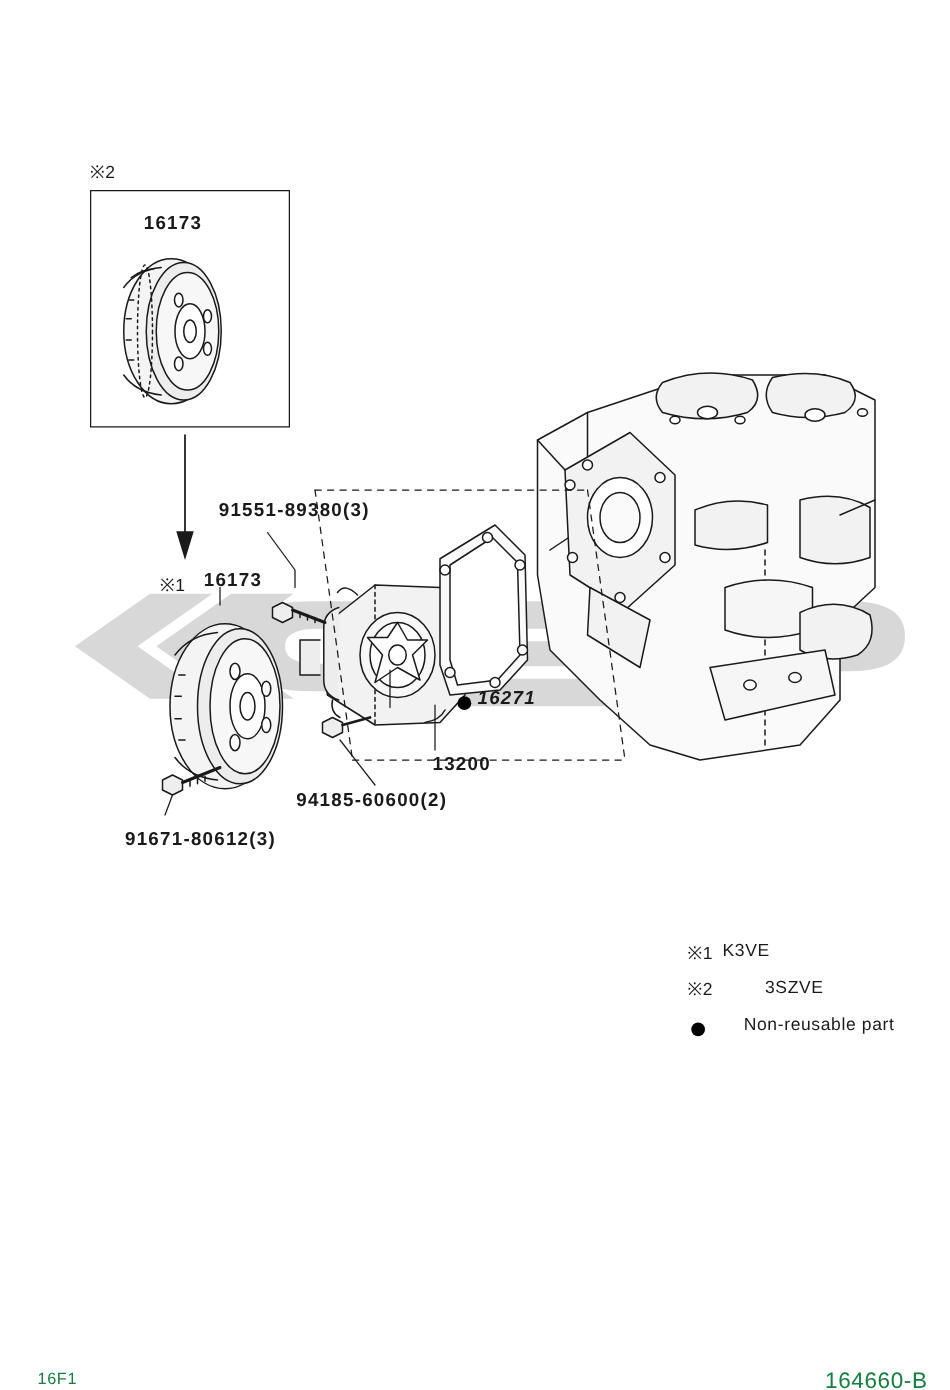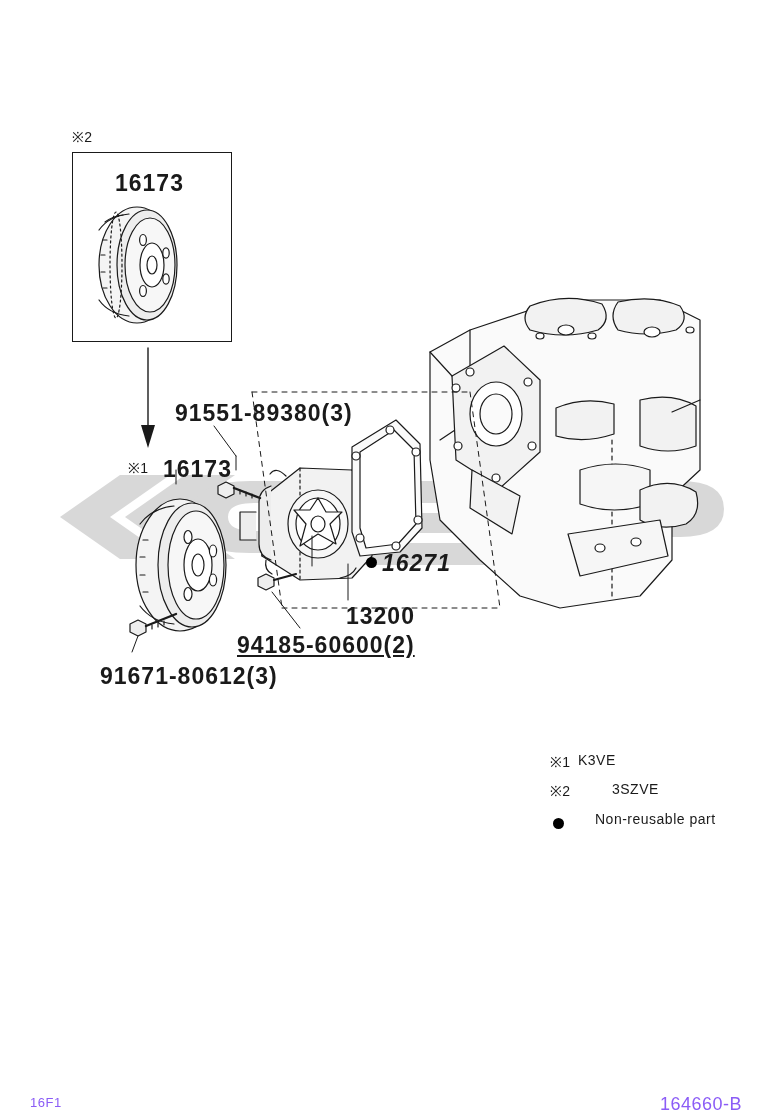--- a/index.html
+++ b/index.html
@@ -18,34 +18,34 @@
     overflow: hidden;
   }
   .lbl {
     position: absolute;
     font-family: "Liberation Sans", sans-serif;
     color: #1a1a1a;
     white-space: nowrap;
     letter-spacing: 0.5px;
   }
   .part-no {
-    font-size: 23px;
+    font-size: 15px;
     font-weight: bold;
     letter-spacing: 1px;
   }
   .mark-ref {
     font-size: 14px;
   }
   .legend-txt {
     font-size: 14px;
     letter-spacing: 0.5px;
   }
   .footer-txt {
     font-size: 13px;
-    color: #8b5cf6;
+    color: #15803d;
     letter-spacing: 0.5px;
   }
   .box-2 {
     position: absolute;
     left: 72px;
     top: 152px;
     width: 160px;
     height: 190px;
     border: 1px solid #1a1a1a;
     box-sizing: border-box;
@@ -241,21 +241,21 @@
   <div class="dot" style="left:553px; top:818px;"></div>
 
   <div class="lbl mark-ref" style="left:72px; top:127px;">※2</div>
   <div class="lbl part-no" style="left:115px; top:170px;">16173</div>
 
   <div class="lbl mark-ref" style="left:128px; top:458px;">※1</div>
   <div class="lbl part-no" style="left:163px; top:456px;">16173</div>
 
   <div class="lbl part-no" style="left:175px; top:400px;">91551-89380(3)</div>
   <div class="lbl part-no" style="left:100px; top:663px;">91671-80612(3)</div>
-  <div class="lbl part-no" style="left:237px; top:632px;text-decoration:underline;">94185-60600(2)</div>
+  <div class="lbl part-no" style="left:237px; top:632px;">94185-60600(2)</div>
   <div class="lbl part-no" style="left:382px; top:550px;font-style:italic;">16271</div>
   <div class="lbl part-no" style="left:346px; top:603px;">13200</div>
 
   <div class="lbl legend-txt" style="left:550px; top:752px;">※1</div>
   <div class="lbl legend-txt" style="left:578px; top:752px;">K3VE</div>
 
   <div class="lbl legend-txt" style="left:550px; top:781px;">※2</div>
   <div class="lbl legend-txt" style="left:578px; top:781px;margin-left:34px;">3SZVE</div>
 
   <div class="lbl legend-txt" style="left:595px; top:811px;">Non-reusable part</div>

